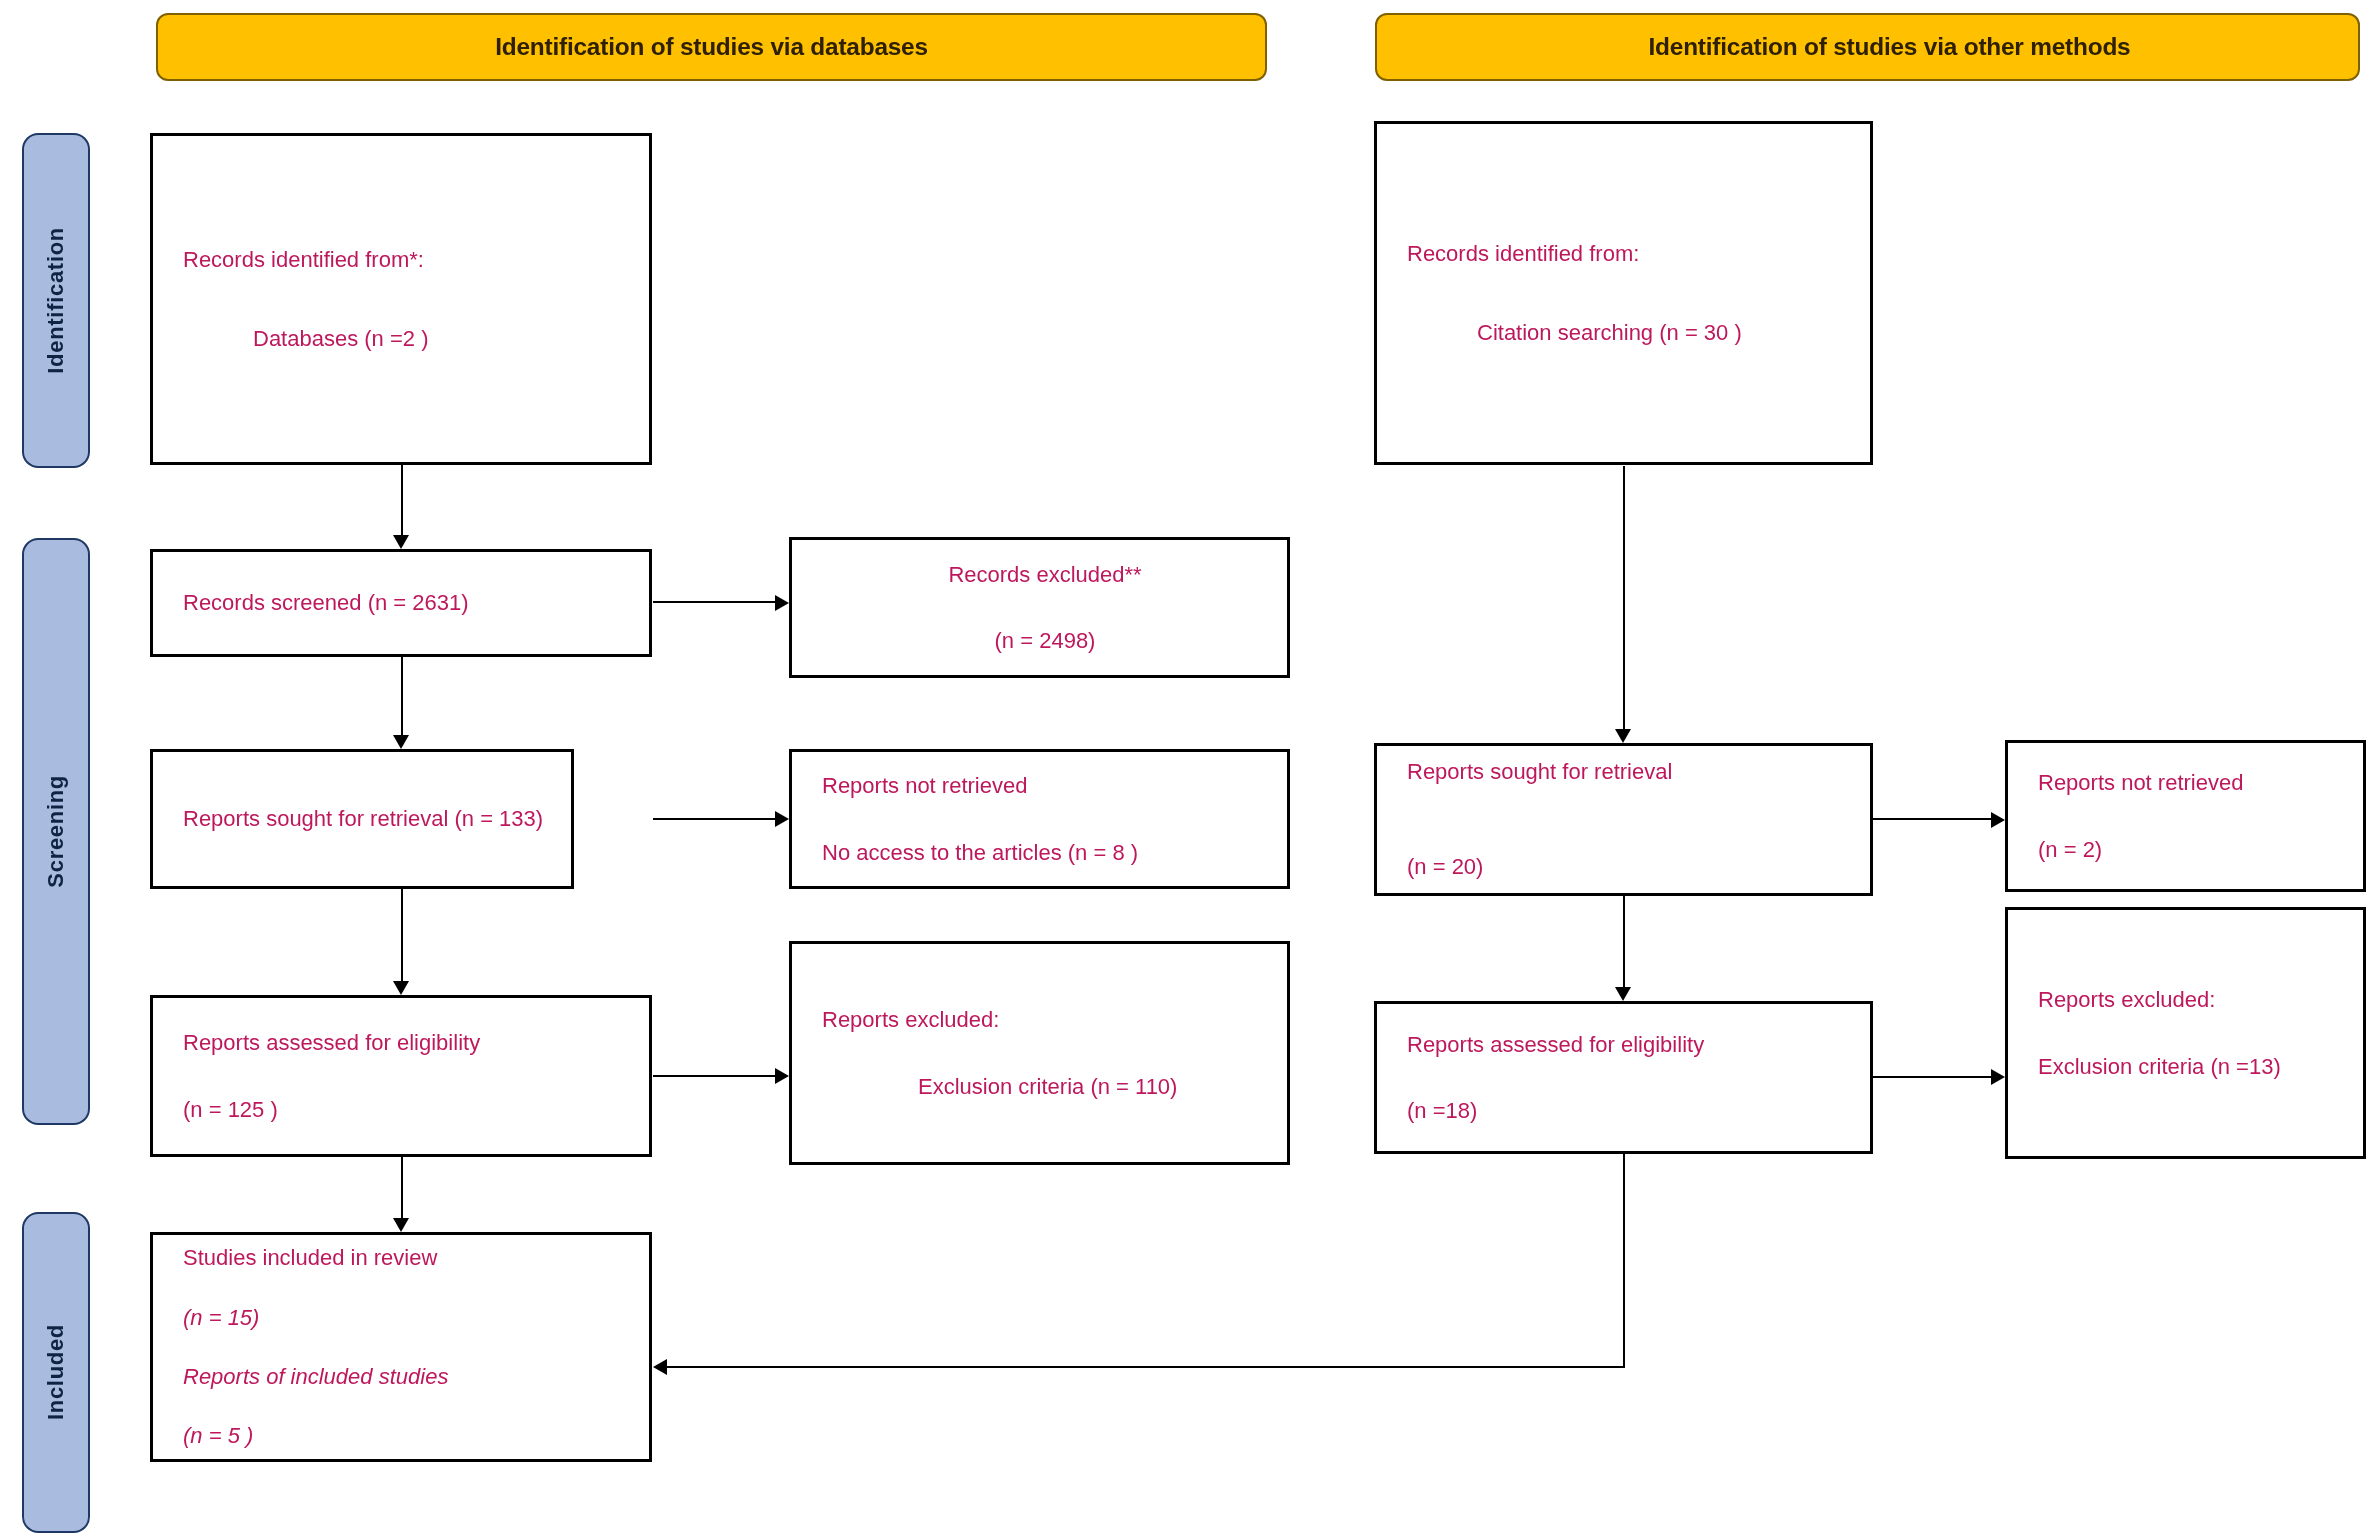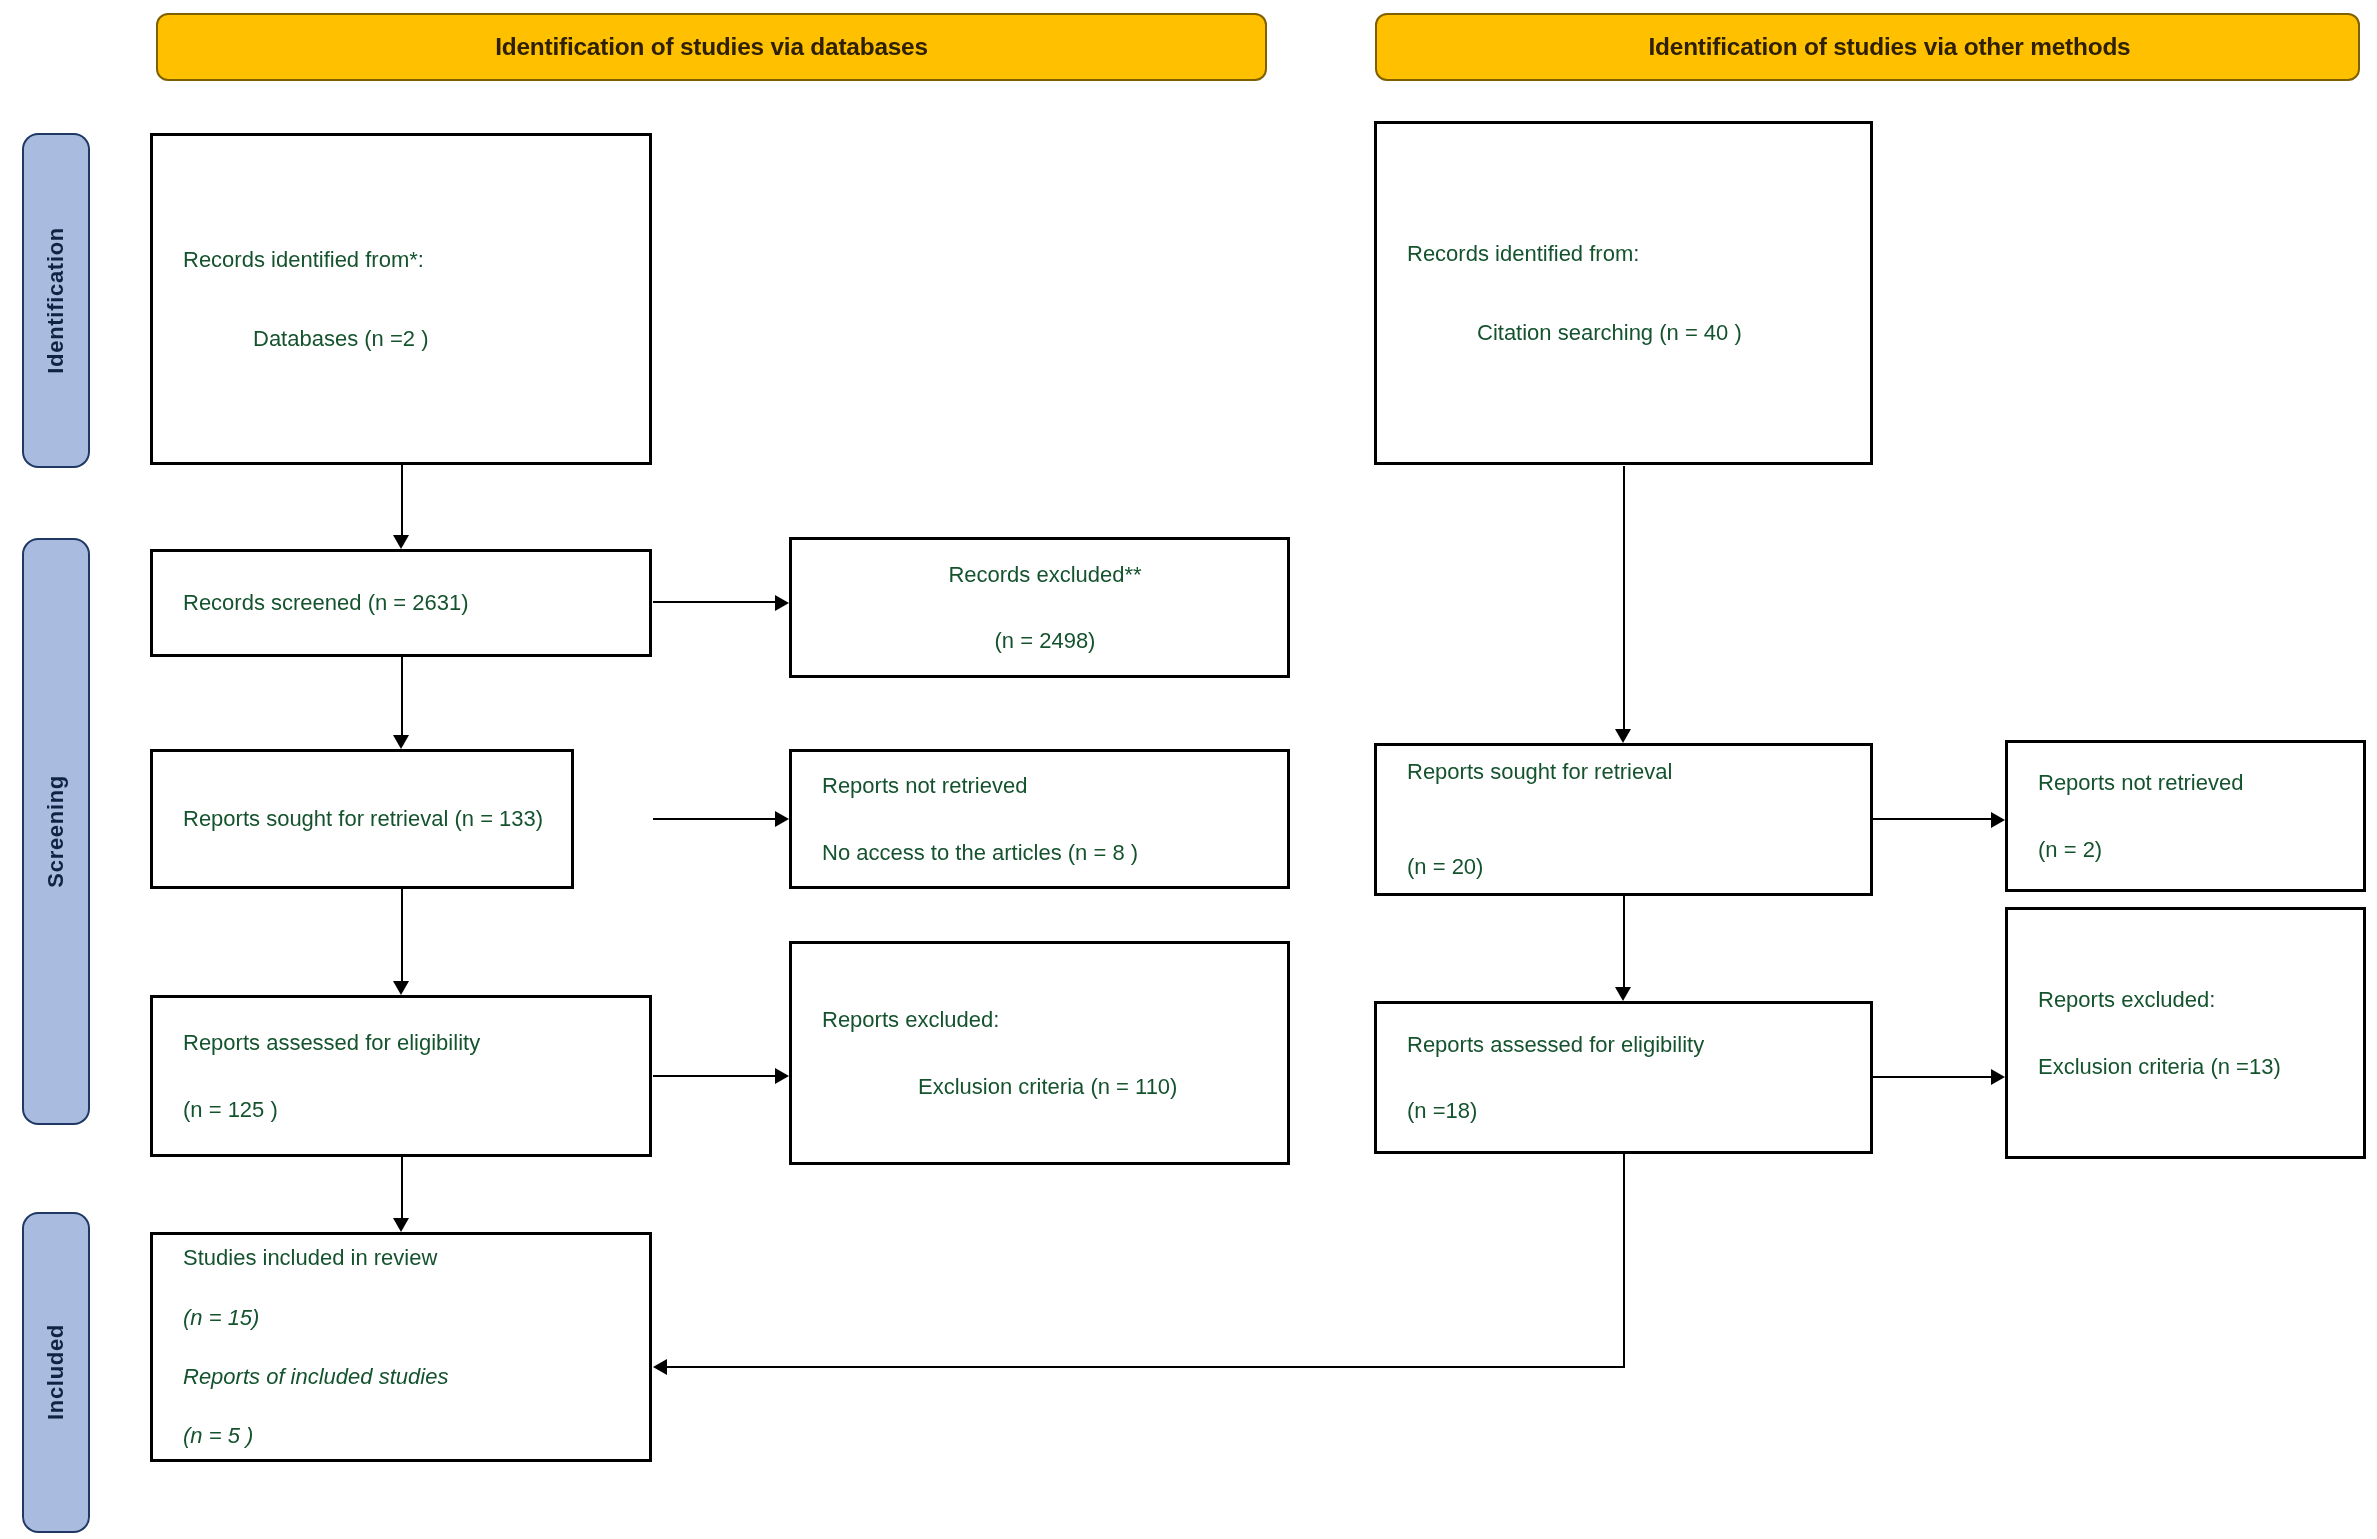--- a/index.html
+++ b/index.html
@@ -47,21 +47,21 @@
   .box {
     position: absolute;
     background: #ffffff;
     border: 3px solid var(--box-border, #000000);
     box-sizing: border-box;
     display: flex;
     flex-direction: column;
     justify-content: center;
     padding: 13.3px 19px 13.3px 30px;
     font-size: 22px;
-    color: #14532d;
+    color: #be185d;
   }
   .box .line { line-height: 1.15; }
   .box .line + .line { margin-top: 41px; }
   .box.tall .line + .line { margin-top: 53px; }
   .box.quad .line + .line { margin-top: 34px; font-style: italic; }
   .indent { padding-left: 70px; }
   .indent-lg { padding-left: 96px; }
   .vline { position: absolute; width: 2.2px; background: #000; }
   .hline { position: absolute; height: 2.2px; background: #000; }
   .ah-down  { position: absolute; width: 0; height: 0;
@@ -131,21 +131,21 @@
     <span class="line">No access to the articles (n = 8 )</span>
   </div>
 
   <div class="box" style="left:789px; top:941px; width:501px; height:224px;">
     <span class="line">Reports excluded:</span>
     <span class="line indent-lg">Exclusion criteria (n = 110)</span>
   </div>
 
   <div class="box tall" style="left:1374px; top:121px; width:499px; height:344px;">
     <span class="line">Records identified from:</span>
-    <span class="line indent">Citation searching (n = 40 )</span>
+    <span class="line indent">Citation searching (n = 30 )</span>
   </div>
 
   <div class="box" style="left:1374px; top:743px; width:499px; height:153px;justify-content:space-between;">
     <span class="line">Reports sought for retrieval</span>
     <span class="line">(n = 20)</span>
   </div>
 
   <div class="box" style="left:1374px; top:1001px; width:499px; height:153px;">
     <span class="line">Reports assessed for eligibility</span>
     <span class="line">(n =18)</span>

